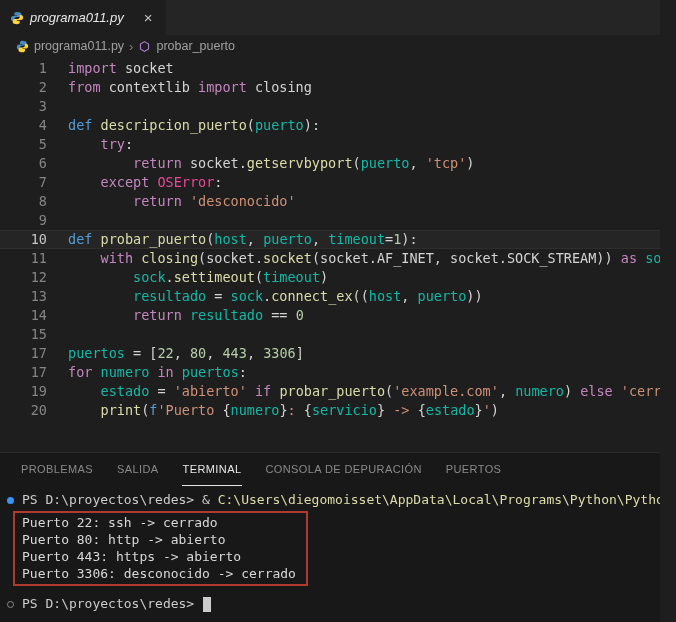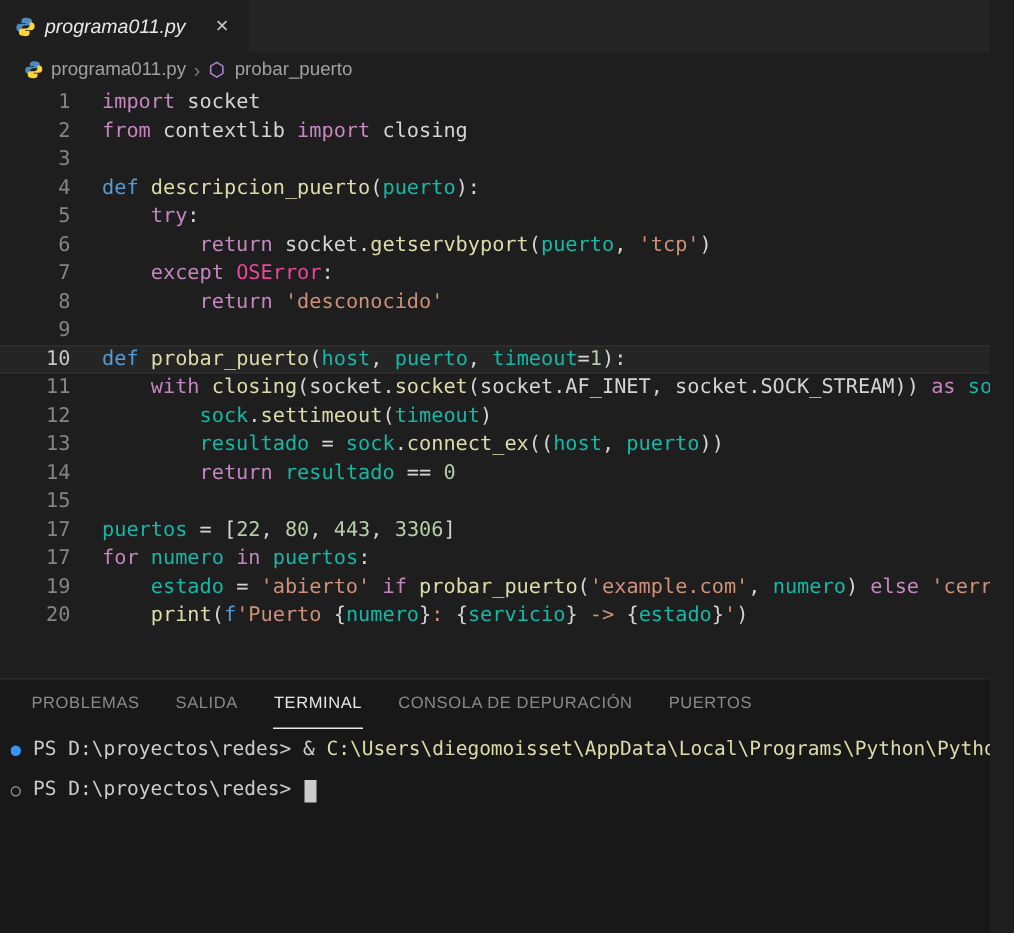--- a/index.html
+++ b/index.html
@@ -143,20 +143,26 @@
         <div class="panel-tab">CONSOLA DE DEPURACIÓN</div>
         <div class="panel-tab">PUERTOS</div>
       </div>
 
     <div class="terminal">
       <div class="term-row">
         <span class="term-dot"></span>
         <span class="term-text"><span>PS D:\proyectos\redes&gt; </span><span>&amp; </span><span class="term-cmd">C:\Users\diegomoisset\AppData\Local\Programs\Python\Python313\python</span></span>
       </div>
 
+      <div class="red-box">
+          <div class="term-out">Puerto 22: ssh -&gt; cerrado</div>
+          <div class="term-out">Puerto 80: http -&gt; abierto</div>
+          <div class="term-out">Puerto 443: https -&gt; abierto</div>
+          <div class="term-out">Puerto 3306: desconocido -&gt; cerrado</div>
+        </div>
 
       <div class="term-row prompt-row">
         <span class="term-dot hollow"></span>
         <span class="term-text">PS D:\proyectos\redes&gt; </span>
         <span class="cursor"></span>
       </div>
     </div>
   </div>
 
 </div>

